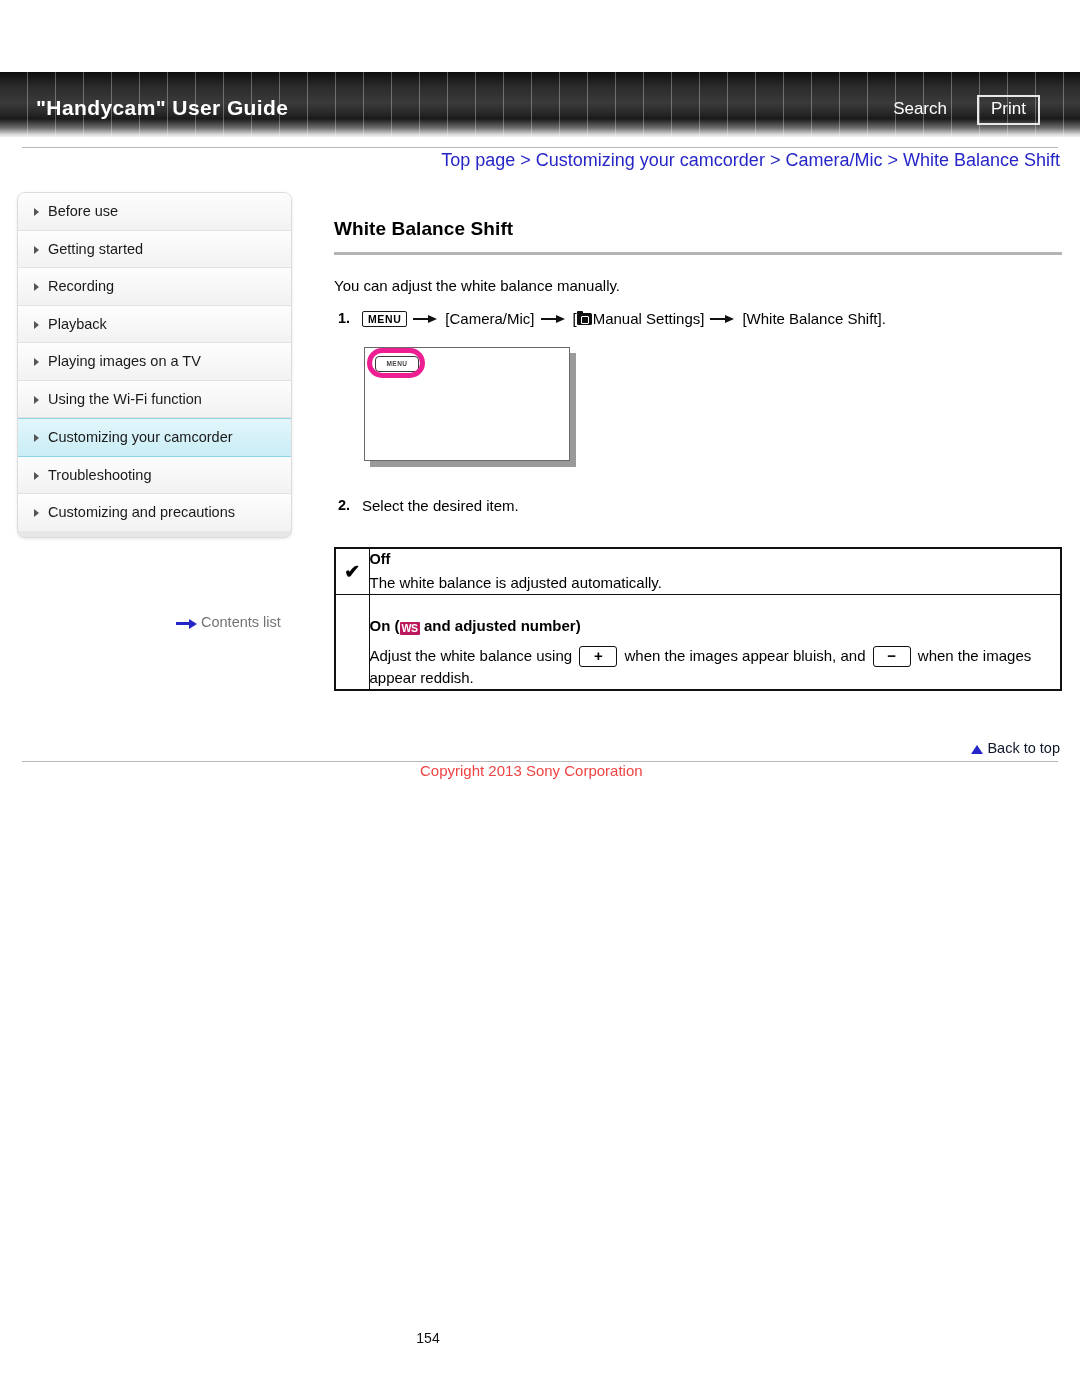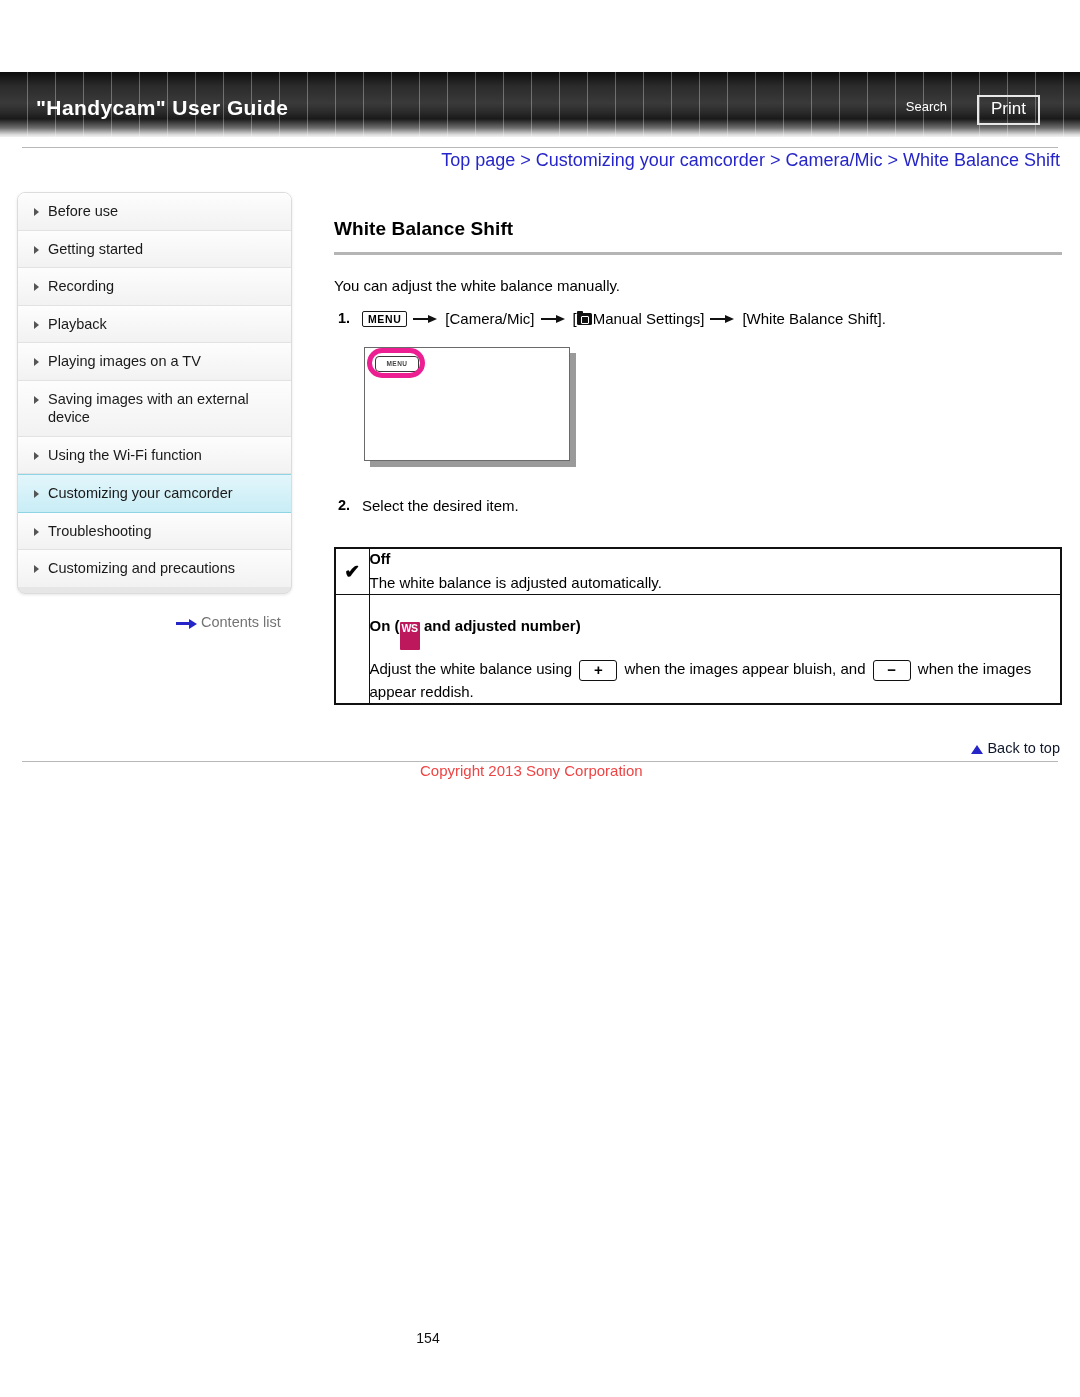--- a/index.html
+++ b/index.html
@@ -41,21 +41,21 @@
     font-size: 21px;
     font-weight: bold;
     color: #ffffff;
     letter-spacing: 0.4px;
     z-index: 3;
     white-space: nowrap;
   }
   .header-search {
     position: absolute;
     right: 133px; top: 99px;
-    font-size: 13px;
+    font-size: 17px;
     color: #ffffff;
     z-index: 3;
   }
   .header-print {
     position: absolute;
     right: 40px; top: 95px;
     font-size: 17px;
     color: #ffffff;
     border: 2px solid #e8e8e8;
     padding: 2px 12px 4px 12px;
@@ -297,21 +297,21 @@
   .opt-body { padding: 10px 12px 12px 12px; font-size: 15px; line-height: 1.45; }
   .opt-head { font-weight: bold; font-size: 14.5px; margin-bottom: 2px; }
   .opt-head-2 { font-weight: bold; font-size: 15px; margin-bottom: 8px; }
   .ws-icon {
     display: inline-block;
     background: #be185d;
     color: #fff;
     font-size: 10.5px;
     font-weight: bold;
     letter-spacing: -0.3px;
-    padding: 1px 2px 16px 2px;
+    padding: 1px 2px 1px 2px;
     line-height: 1.1;
     vertical-align: -1px;
     border-radius: 1px;
     margin-top: 27px;
   }
   .pm-chip {
     display: inline-block;
     border: 1.8px solid #111;
     border-radius: 3px;
     min-width: 38px;
@@ -387,24 +387,20 @@
     <span class="tri"></span>
     <span>Recording</span>
   </div>
   <div class="nav-item">
     <span class="tri"></span>
     <span>Playback</span>
   </div>
   <div class="nav-item">
     <span class="tri"></span>
     <span>Playing images on a TV</span>
-  </div>
-  <div class="nav-item">
-    <span class="tri"></span>
-    <span>Saving images with an external device</span>
   </div>
   <div class="nav-item">
     <span class="tri"></span>
     <span>Using the Wi-Fi function</span>
   </div>
   <div class="nav-item active">
     <span class="tri"></span>
     <span>Customizing your camcorder</span>
   </div>
   <div class="nav-item">

